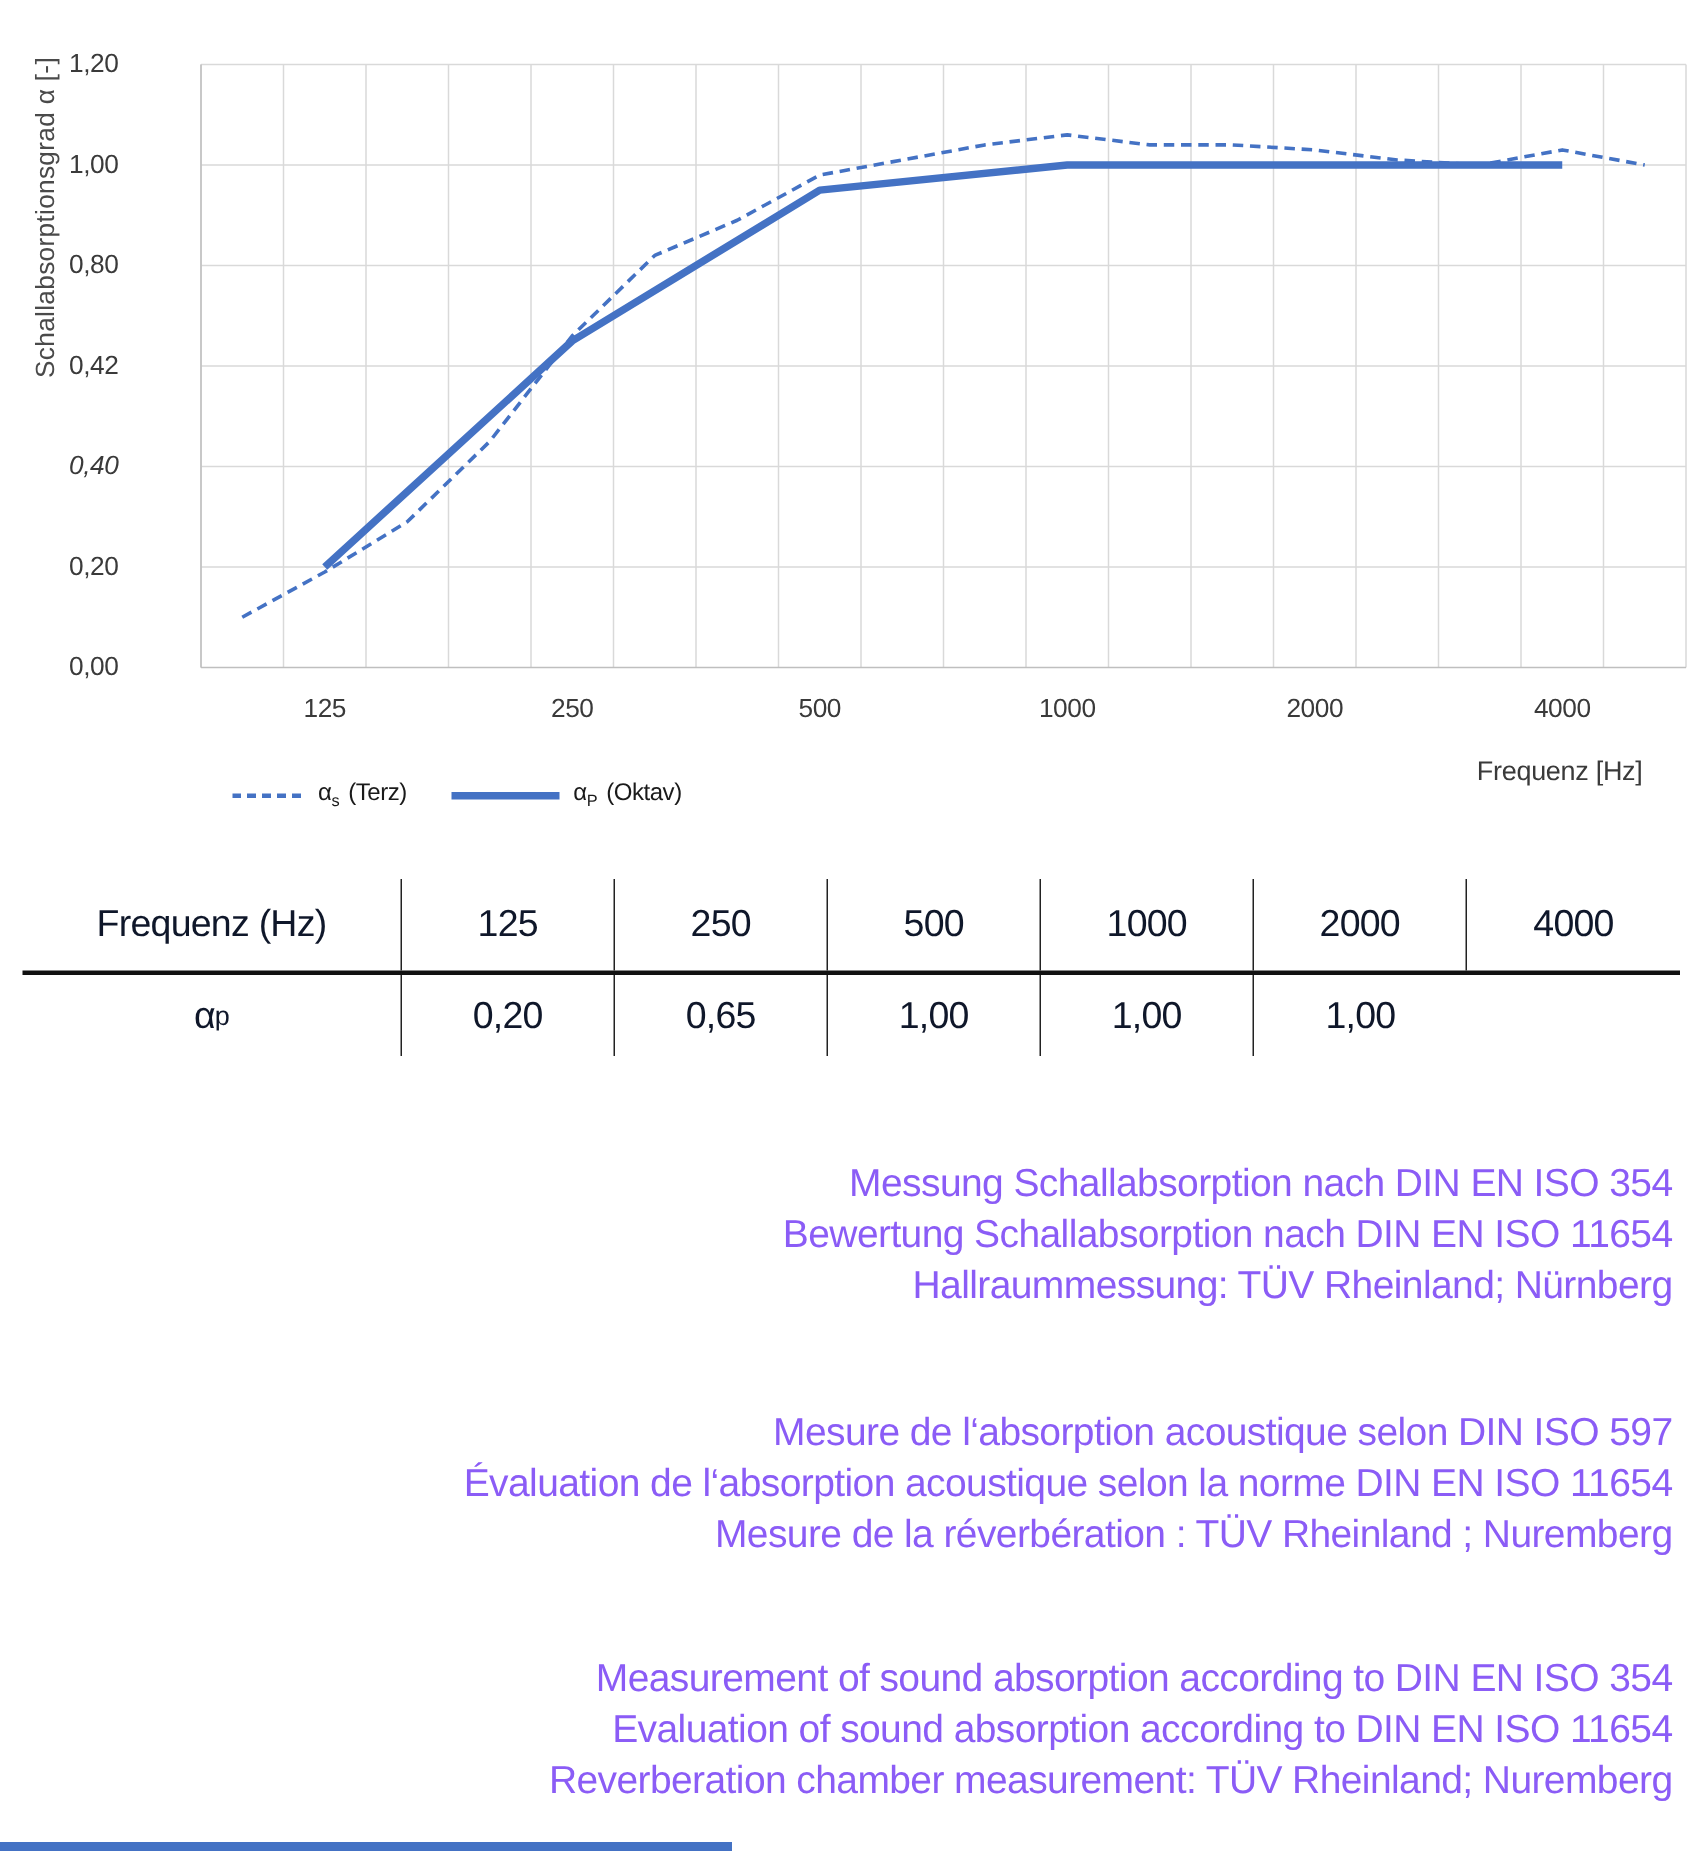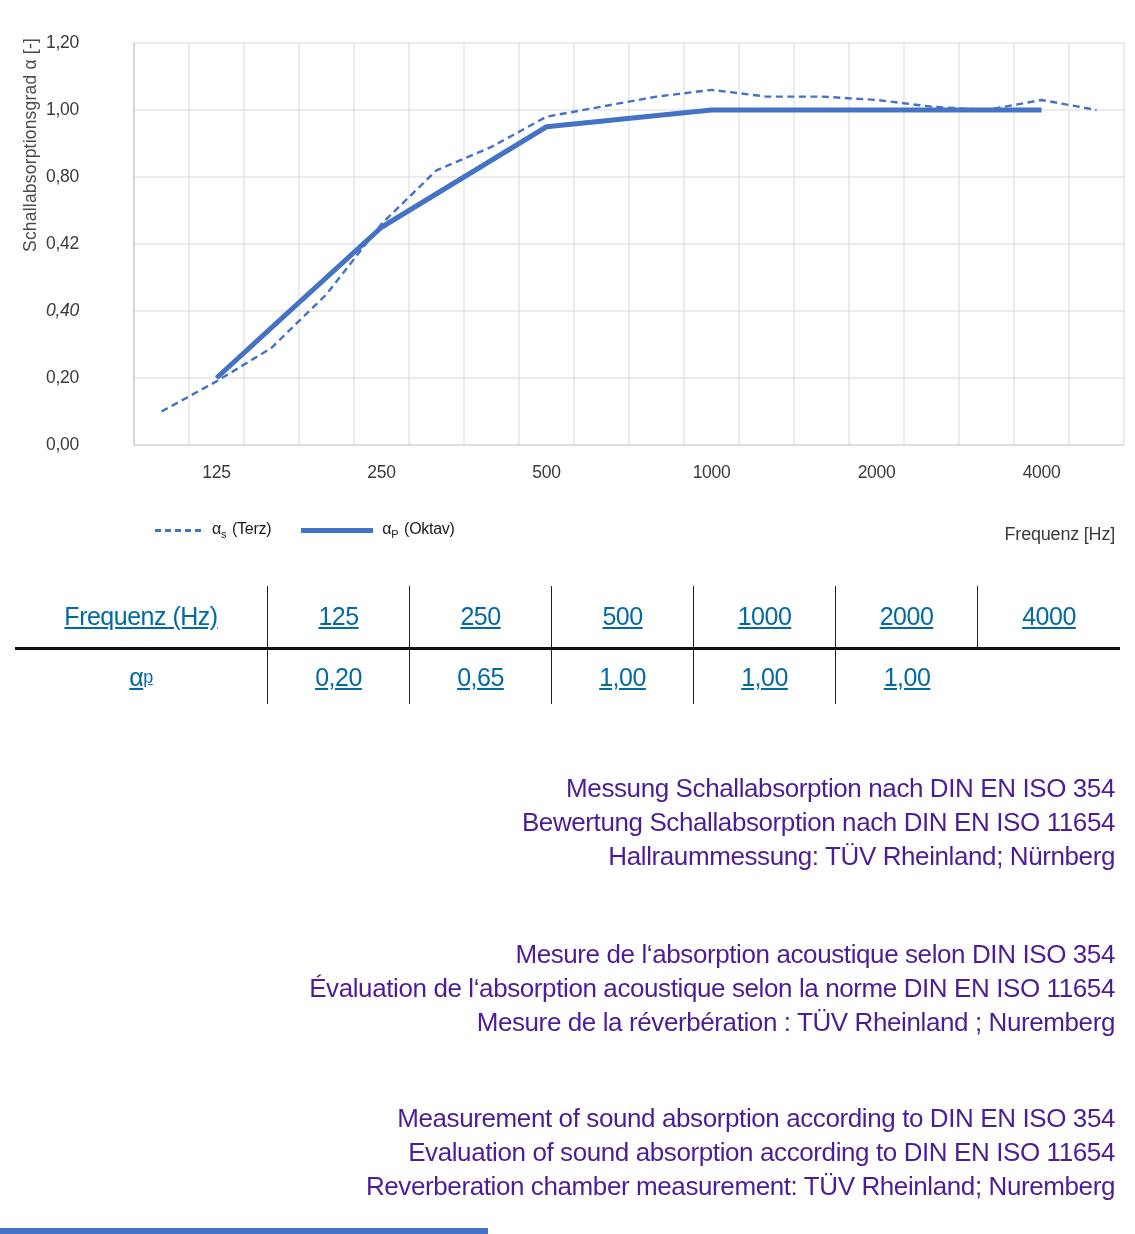--- a/index.html
+++ b/index.html
@@ -20,22 +20,22 @@
   }
   .ytick {
     position:absolute; left:46px; width:72px; height:22px;
     font-size:17.5px; color:#3a3a3a; letter-spacing:-0.3px;
   }
   .xtick {
     position:absolute; top:462px; width:90px; height:22px;
     text-align:center; font-size:17.5px; color:#3a3a3a; letter-spacing:-0.3px;
   }
   .x-axis-title {
-    position:absolute; right:20px; top:504px;
-    font-size:18px; color:#3a3a3a; letter-spacing:-0.2px;margin-top:20px;
+    position:absolute; right:40px; top:504px;
+    font-size:18px; color:#3a3a3a; letter-spacing:-0.2px;
   }
 
   
   .legend {
     position:absolute; left:155px; top:514px; height:32px;
     display:flex; align-items:center; gap:30px;
   }
   .legend-item { display:flex; align-items:center; gap:9px; }
   .legend-sample-dashed {
     width:48px; height:3px;
@@ -43,35 +43,35 @@
   }
   .legend-sample-solid { width:72px; height:5px; background:#4472C4; }
   .legend-text { font-size:16px; color:#1a1a1a; letter-spacing:-0.3px; }
   .legend-text sub { font-size:0.68em; }
   .legend-text .rest { margin-left:6px; }
 
   
   .abs-table {
     position:absolute; left:15px; top:586px; width:1105px;
     display:grid; grid-template-columns:253px repeat(6,1fr);
-    letter-spacing:-0.5px; color:#0369a1;text-decoration:underline;
+    letter-spacing:-0.5px; color:#0f172a;
   }
   .abs-table .cell {
     height:61px; display:flex; align-items:center; justify-content:center;
     font-size:25px; border-right:1.5px solid #222;
   }
   .abs-table .cell.row2 { height:54px; }
   .abs-table .cell.last { border-right:none; }
   .abs-table .divider { grid-column:1 / -1; height:3px; background:#111; }
   .abs-table sub { font-size:0.72em; }
 
   
   .note-block {
     position:absolute; right:20px; text-align:right;
-    font-size:26px; line-height:34px; color:#4c1d95; letter-spacing:-0.4px;
+    font-size:26px; line-height:34px; color:#8b5cf6; letter-spacing:-0.4px;
     white-space:nowrap;
   }
   #note-de { top:771px; }
   #note-fr { top:937px; }
   #note-en { top:1101px; }
 
   
   .footer-bar {
     position:absolute; left:0; top:1228px; width:488px; height:6px;
     background:#4472C4;
@@ -163,21 +163,21 @@
   <div class="cell row2">1,00</div>
   <div class="cell row2 last">1,00</div>
 </div>
 
 <div id="note-de" class="note-block">
   <div>Messung Schallabsorption nach DIN EN ISO 354</div>
   <div>Bewertung Schallabsorption nach DIN EN ISO 11654</div>
   <div>Hallraummessung: TÜV Rheinland; Nürnberg</div>
 </div>
 <div id="note-fr" class="note-block">
-  <div>Mesure de l‘absorption acoustique selon DIN ISO 354</div>
+  <div>Mesure de l‘absorption acoustique selon DIN ISO 597</div>
   <div>Évaluation de l‘absorption acoustique selon la norme DIN EN ISO 11654</div>
   <div>Mesure de la réverbération : TÜV Rheinland ; Nuremberg</div>
 </div>
 <div id="note-en" class="note-block">
   <div>Measurement of sound absorption according to DIN EN ISO 354</div>
   <div>Evaluation of sound absorption according to DIN EN ISO 11654</div>
   <div>Reverberation chamber measurement: TÜV Rheinland; Nuremberg</div>
 </div>
 
 <div class="footer-bar"></div>

